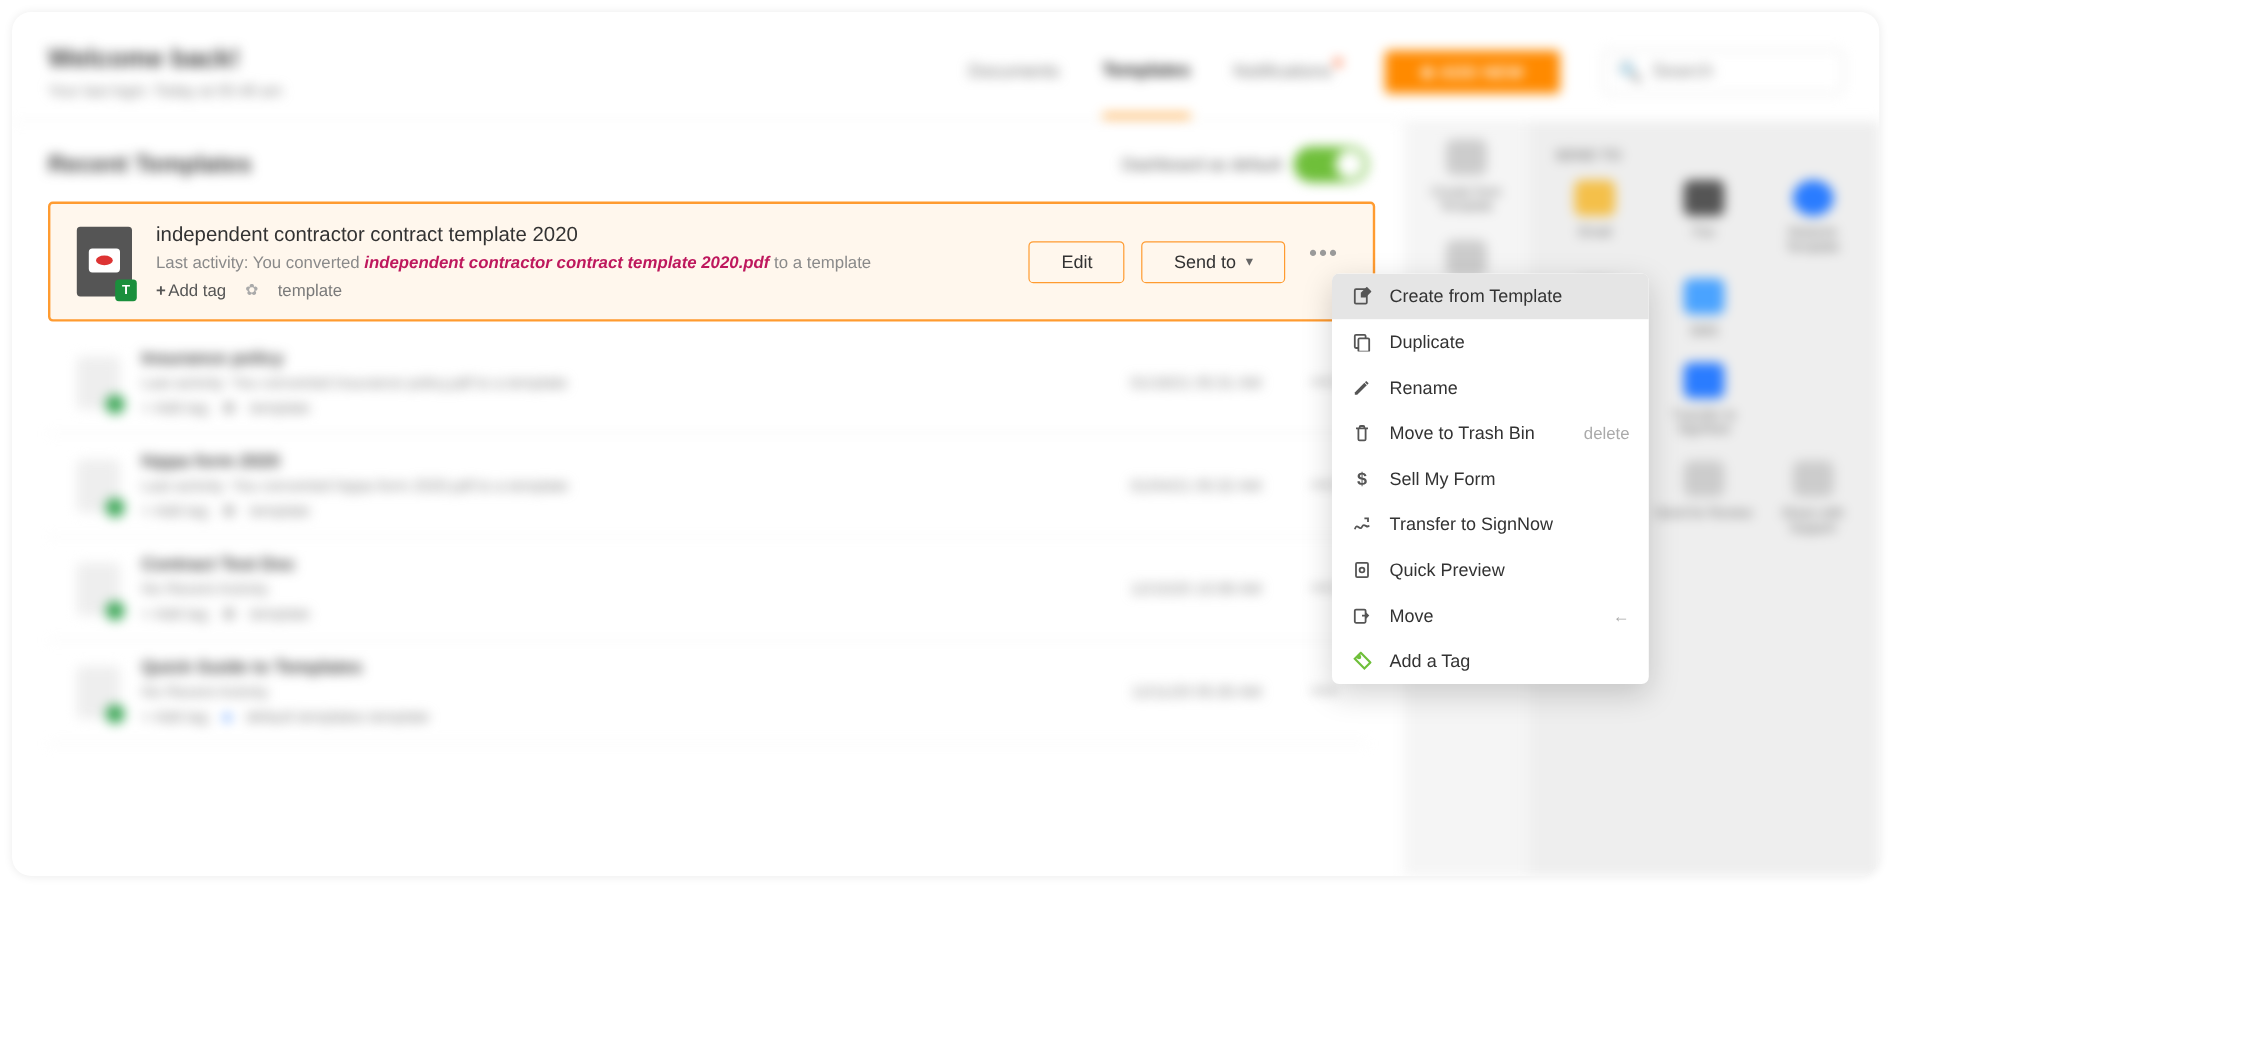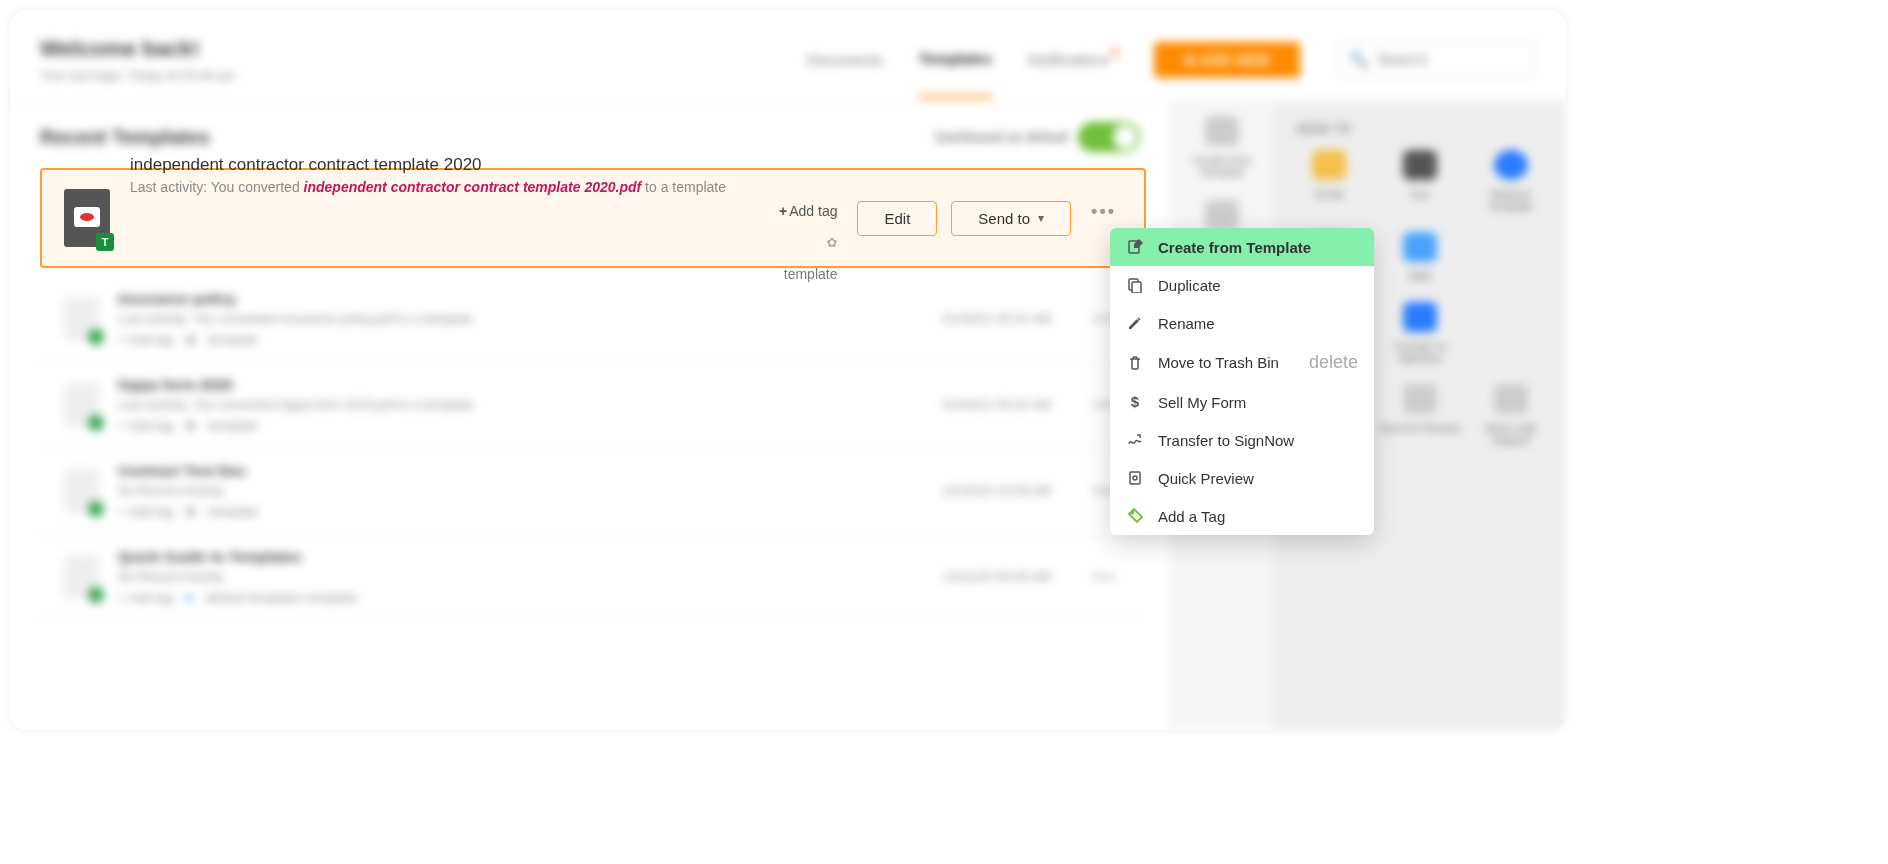--- a/index.html
+++ b/index.html
@@ -52,35 +52,35 @@
 
 .sharp { position: absolute; z-index: 10; }
 
 .sel-row { position: absolute; left: 30px; top: 158px; width: 1106px; height: 100px; border: 2px solid #ff9b30; background: #fff7ed; border-radius: 4px; display: flex; align-items: center; padding: 16px 22px; gap: 20px; }
 .sel-row .thumb2 { width: 46px; height: 58px; background: #555; border-radius: 3px; position: relative; }
 .sel-row .thumb2 .tbadge { position: absolute; right: -4px; bottom: -4px; width: 18px; height: 18px; background: #1a8f3c; color: #fff; font-size: 11px; display: flex; align-items: center; justify-content: center; border-radius: 3px; font-weight: 700; }
 .sel-row .meta2 { flex: 1; }
 .sel-row .meta2 h3 { font-size: 17px; color: #333; font-weight: 400; margin-bottom: 4px; }
 .sel-row .meta2 p { font-size: 14px; color: #8a8a8a; margin-bottom: 8px; }
 .sel-row .meta2 p b { color: #be185d; font-weight: 700; font-style: italic; }
-.sel-row .tag-row { display: flex; align-items: flex-end; gap: 16px; font-size: 14px; color: #7a7a7a; flex-direction: column; }
+.sel-row .tag-row { display: flex; align-items: flex-start; gap: 16px; font-size: 14px; color: #7a7a7a; }
 .sel-row .tag-row .add-tag { color: #555; }
 .sel-row .tag-row .plus { font-weight: 700; margin-right: 2px; }
 .sel-row .tag-row .gear { color: #aaa; font-size: 13px; }
 .sel-row .btns { display: flex; align-items: flex-start; gap: 14px; }
 .obtn { border: 1px solid #ff9b30; background: transparent; color: #333; font-size: 15px; padding: 8px 26px; border-radius: 4px; display: flex; align-items: center; gap: 8px; }
 .obtn .chev { font-size: 12px; color: #666; }
 .more-dots { color: #9a9a9a; font-size: 18px; letter-spacing: 2px; font-weight: 900; padding: 0 6px; cursor: pointer; }
 
 
 .ctx { position: absolute; left: 1100px; top: 218px; width: 264px; background: #fff; border-radius: 6px; box-shadow: 0 8px 26px rgba(0,0,0,0.18); overflow: hidden; }
 .ctx-item { display: flex; align-items: center; padding: 10px 16px; font-size: 15px; color: #333; gap: 14px; cursor: pointer; }
-.ctx-item.hl { background: #86efac; font-weight: bold; }
+.ctx-item.hl { background: #e5e5e5; }
 .ctx-item .ic2 { width: 18px; height: 18px; display: flex; align-items: center; justify-content: center; color: #555; }
-.ctx-item .hint { margin-left: auto; font-size: 18px; color: #aaa; }
+.ctx-item .hint { margin-left: auto; font-size: 14px; color: #aaa; }
 .ctx-item.tag .ic2 { color: #6fbf3a; }
 
 svg { display: block; }
 </style>
 </head>
 <body>
 
 <div class="viewport">
 
   <div class="bg-layer">
@@ -317,20 +317,30 @@
     </div>
     <div class="ctx-item">
       <span class="ic2">
           <svg width="16" height="16" viewBox="0 0 16 16" fill="none" stroke="#555" stroke-width="1.5">
             <rect x="3" y="2" width="10" height="12" rx="1"></rect>
             <circle cx="8" cy="8" r="2"></circle>
           </svg>
         </span>
       <span>Quick Preview</span>
     </div>
+    <div class="ctx-item">
+      <span class="ic2">
+          <svg width="16" height="16" viewBox="0 0 16 16" fill="none" stroke="#555" stroke-width="1.5">
+            <rect x="2" y="3" width="9" height="11" rx="1"></rect>
+            <path d="M8 8 h5 M11 6 l2 2 -2 2"></path>
+          </svg>
+        </span>
+      <span>Move</span>
+      <span class="hint">←</span>
+    </div>
     <div class="ctx-item tag">
       <span class="ic2">
           <svg width="16" height="16" viewBox="0 0 16 16" fill="none" stroke="#6fbf3a" stroke-width="1.8">
             <path d="M2 6 L7 1 L15 9 L10 14 L2 6 Z"></path>
             <circle cx="5.5" cy="4.5" r="1" fill="#6fbf3a"></circle>
           </svg>
         </span>
       <span>Add a Tag</span>
     </div>
   </div>

